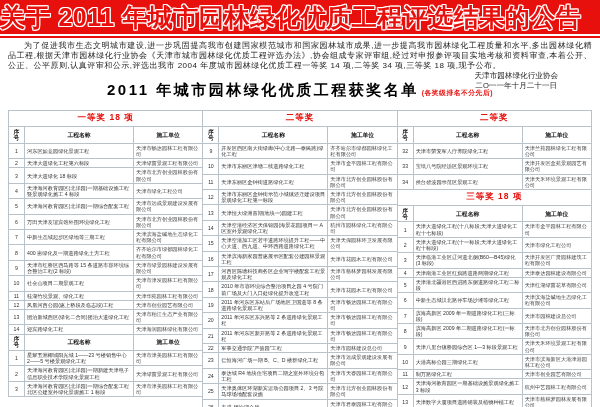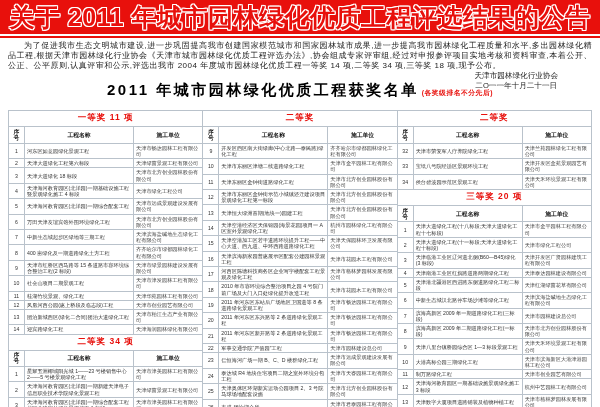--- a/index.html
+++ b/index.html
@@ -2,21 +2,21 @@
 <html><head>
 <meta charset="utf-8">
 <style>
   html,body{margin:0;padding:0;}
   body{
     width:600px;height:407px;overflow:hidden;background:#ffffff;
     font-family:"Liberation Sans","DejaVu Sans",sans-serif;
     position:relative;
   }
   .title-band{
-    background:#e8100c;height:34px;display:flex;align-items:center;justify-content:center;
+    background:#e8100c;height:34px;display:flex;align-items:center;
     border-bottom:2px solid #ffffff;
   }
   .title{
     color:#e8100c;font-size:25px;font-weight:bold;white-space:nowrap;letter-spacing:0.5px;
     text-shadow:-1px -1px 0 #fff,1px -1px 0 #fff,-1px 1px 0 #fff,1px 1px 0 #fff,0 1px 0 #fff,0 -1px 0 #fff,1px 0 0 #fff,-1px 0 0 #fff;
   }
   .red-rule{height:2px;background:#e8100c;}
   .intro{
     padding:3px 8px 0 8px;font-size:8px;line-height:9.8px;letter-spacing:0.5px;
     color:#222;text-align:justify;text-indent:2em;font-weight:500;
@@ -61,21 +61,21 @@
     <div>天津市园林绿化行业协会</div>
     <div>二О一一年十月二十一日</div>
   </div>
   <div class="subtitle-row">
     <span class="subtitle">2011 年城市园林绿化优质工程获奖名单</span><span class="subtitle-note">(各奖级排名不分先后)</span>
   </div>
 </div>
 
 <div class="tables" id="tables">
     <div class="col">
-      <div class="sec">一等奖 11 项</div>
+      <div class="sec">一等奖 18 项</div>
       <div class="tr head">
         <div class="td no">序号</div>
         <div class="td proj">工程名称</div>
         <div class="td unit">施工单位</div>
       </div>
       <div class="tr">
         <div class="td no">1</div>
         <div class="td proj">河东区如意园绿化景观工程</div>
         <div class="td unit">天津市畅达园林工程有限公司</div>
       </div>
@@ -137,21 +137,20 @@
       <div class="tr">
         <div class="td no">13</div>
         <div class="td proj">团泊新城西区(绿化二合同)团泊大道绿化工程</div>
         <div class="td unit">天津市柏江生态产业有限公司</div>
       </div>
       <div class="tr">
         <div class="td no">14</div>
         <div class="td proj">迎宾路绿化工程</div>
         <div class="td unit">天津海润园林绿化有限公司</div>
       </div>
-      <div class="sec">二等奖 34 项</div>
       <div class="tr head">
         <div class="td no">序号</div>
         <div class="td proj">工程名称</div>
         <div class="td unit">施工单位</div>
       </div>
       <div class="tr">
         <div class="td no">1</div>
         <div class="td proj">星耀五洲椰城阳光城 1——23 号楼销售中心 2——5 号楼景观绿化工程</div>
         <div class="td unit">天津市津美园林工程有限公司</div>
       </div>
@@ -279,21 +278,21 @@
       <div class="tr">
         <div class="td no">33</div>
         <div class="td proj">宝坻八号院经适区景观环境工程</div>
         <div class="td unit">天津开发区金苑景观园艺有限公司</div>
       </div>
       <div class="tr">
         <div class="td no">34</div>
         <div class="td proj">侯台碧波园示范区景观工程</div>
         <div class="td unit">天津天禾环境景观工程有限公司</div>
       </div>
-      <div class="sec">三等奖 20 项</div>
+      <div class="sec">三等奖 18 项</div>
       <div class="tr head">
         <div class="td no">序号</div>
         <div class="td proj">工程名称</div>
         <div class="td unit">施工单位</div>
       </div>
       <div class="tr">
         <div class="td no">1</div>
         <div class="td proj">天津大道绿化工程(十八标段;天津大道绿化工程十七标段)</div>
         <div class="td unit">天津市金平园林工程有限公司</div>
       </div>

